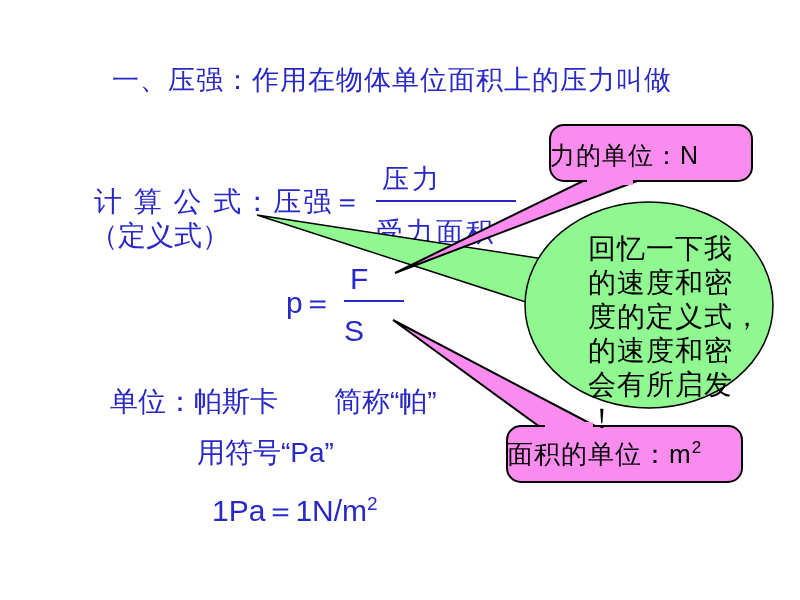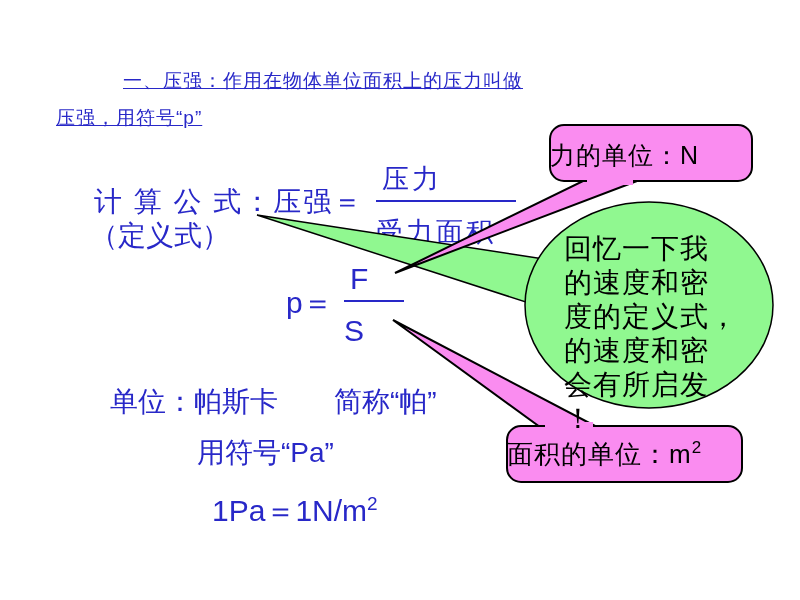--- a/index.html
+++ b/index.html
@@ -2,56 +2,55 @@
 <html><head>
 <meta charset="utf-8">
 <style>
   html,body{margin:0;padding:0;background:#fff;}
   .slide{
     position:relative;width:800px;height:600px;background:#ffffff;overflow:hidden;
     font-family:"Liberation Sans","DejaVu Sans",sans-serif;
   }
   .abs{position:absolute;}
   .blue{color:#2828C8;}
-  .slide-title{left:56px;top:62px;width:720px;font-size:19px;line-height:37px;letter-spacing:1px;text-decoration:underline;}
+  .slide-title{left:45px;top:62px;width:720px;font-size:27px;line-height:37px;letter-spacing:1px;}
   .slide-title .l1{padding-left:67px;white-space:nowrap;}
   .slide-title .l2{white-space:nowrap;}
   .def-label{left:94px;top:183px;font-size:28px;letter-spacing:2px;white-space:nowrap;}
   .def-note{left:90px;top:217px;font-size:28px;white-space:nowrap;}
   .frac{text-align:left;}
   .frac .num{border-bottom:2px solid #2828C8;padding:0 6px 3px 6px;}
   .frac .den{padding-top:12px;white-space:nowrap;}
   .frac-def{left:376px;top:161px;width:140px;font-size:27px;letter-spacing:3px;}
   .sym-lhs{left:286px;top:283px;font-size:30px;white-space:nowrap;}
   .frac-sym{left:344px;top:262px;width:60px;font-size:30px;}
   .frac-sym .num{padding-bottom:4px;}
   .unit-line{left:110px;top:383px;font-size:28px;white-space:nowrap;}
   .symbol-line{left:197px;top:434px;font-size:28px;white-space:nowrap;}
   .pa-line{left:212px;top:491px;font-size:30px;white-space:nowrap;}
   sup.sp{font-size:19px;vertical-align:super;line-height:0;}
   sup.sp2{font-size:17px;vertical-align:super;line-height:0;}
   .shape-layer{left:0;top:0;width:800px;height:600px;pointer-events:none;}
   .callout-text{color:#000;text-align:left;}
   .co-force{left:550px;top:139px;width:202px;font-size:25px;letter-spacing:1px;white-space:nowrap;}
   .co-area{left:507px;top:437px;width:193px;font-size:26px;letter-spacing:1px;white-space:nowrap;}
-  .co-recall{left:564px;top:232px;width:180px;font-size:28px;line-height:34px;letter-spacing:1px;}
+  .co-recall{left:588px;top:232px;width:180px;font-size:28px;line-height:34px;letter-spacing:1px;}
   .co-recall div{white-space:nowrap;}
   .pinkfill{fill:#FA8CF0;}
   .greenfill{fill:#90F890;}
   .outlined{stroke:#000000;stroke-width:2;}
   .thin-outline{stroke:#000000;stroke-width:1.5;}
 </style>
 </head>
 <body>
 
 <div class="slide">
 
   <div class="abs blue slide-title">
     <div class="l1">一、压强：作用在物体单位面积上的压力叫做</div>
-    <div class="l2">压强，用符号“p”</div>
   </div>
 
   <div class="abs blue def-label">计 算 公 式：压强＝</div>
 
   <div class="abs blue frac frac-def">
     <div class="num">压力</div>
     <div class="den">受力面积</div>
   </div>
 
   <div class="abs blue def-note">（定义式）</div>

